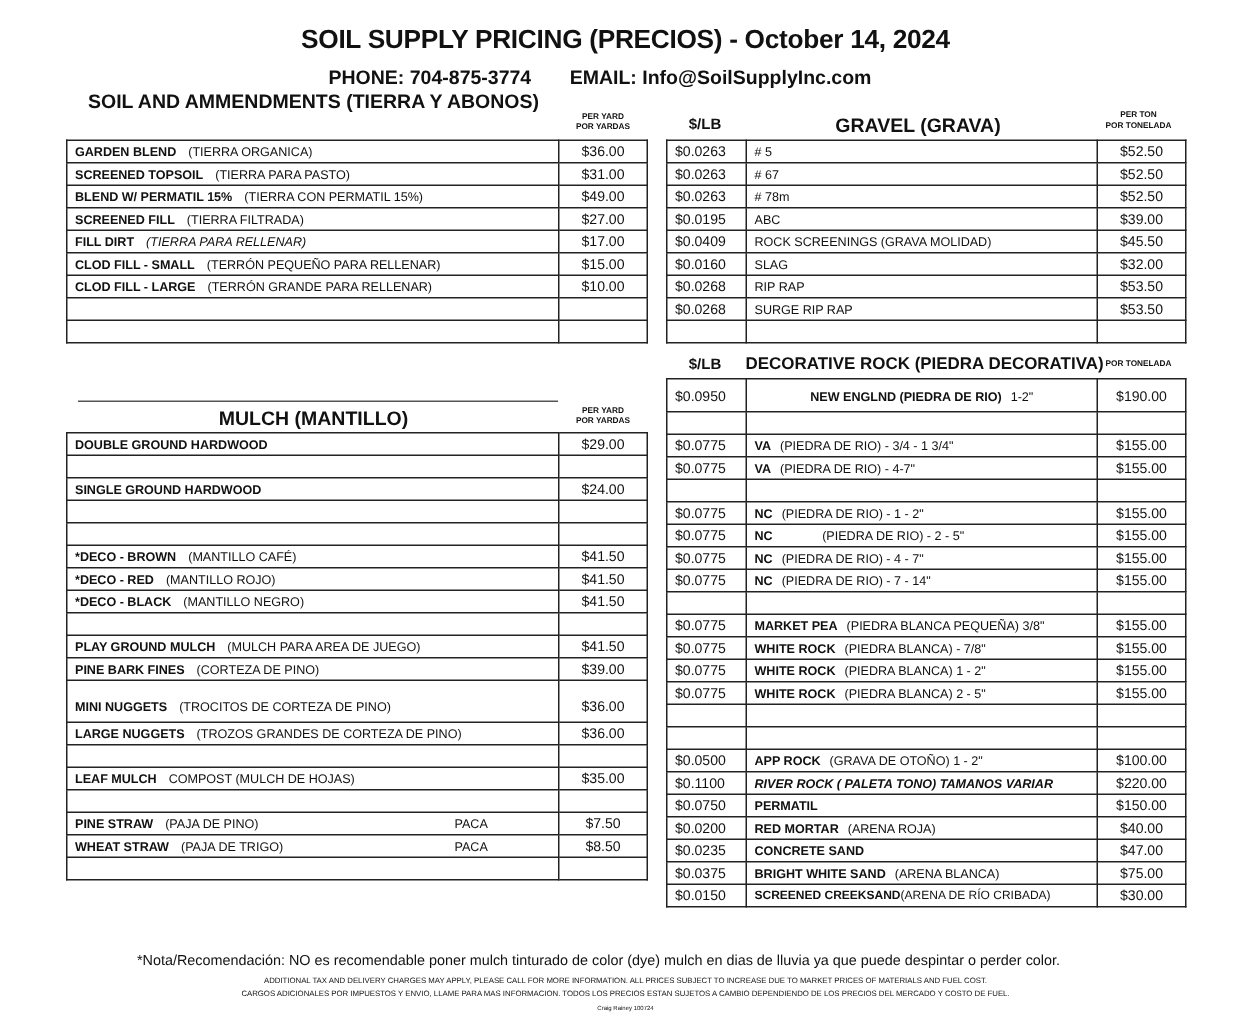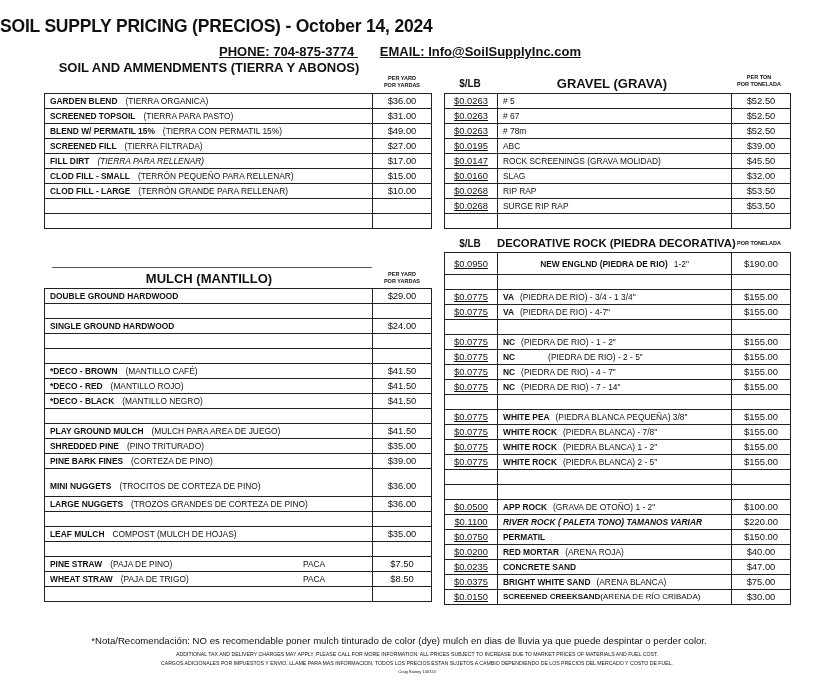--- a/index.html
+++ b/index.html
@@ -1,31 +1,31 @@
 <!DOCTYPE html>
 <html><head>
 <meta charset="utf-8">
 <style>
   * { box-sizing: border-box; margin: 0; padding: 0; }
   html, body { width: 834px; height: 688px; background: #ffffff; overflow: hidden; }
   body { font-family: "Liberation Sans", "DejaVu Sans", sans-serif; color: #111; position: relative; }
 
-  .title { position: absolute; top: 16px; left: 0; width: 834px; font-size: 17.5px; font-weight: bold; letter-spacing: -0.2px; }
-  .contact { position: absolute; top: 44px; left: 0; width: 800px; text-align: center; font-size: 13px; font-weight: bold; text-decoration: underline; }
+  .title { position: absolute; top: 16px; left: 0; width: 834px; text-align: center; font-size: 17.5px; font-weight: bold; letter-spacing: -0.2px; }
+  .contact { position: absolute; top: 44px; left: 0; width: 800px; text-align: center; font-size: 13px; font-weight: bold; }
   .contact span + span { margin-left: 22px; }
 
   .abs { position: absolute; }
   .sec-title { font-weight: bold; font-size: 13px; text-align: center; white-space: nowrap; }
   .unit { font-weight: bold; font-size: 5.5px; text-align: center; line-height: 7px; }
   .lb { font-weight: bold; font-size: 10px; text-align: center; }
 
   table { border-collapse: collapse; position: absolute; table-layout: fixed; }
   td { border: 1px solid #222; font-size: 8.4px; padding: 0 5px; height: 15px; line-height: 12px; white-space: nowrap; overflow: hidden; vertical-align: middle; }
   td.price { text-align: center; font-size: 9.4px; }
-  td.lbp { text-align: center; font-size: 9.4px; text-decoration: underline; }
+  td.lbp { text-align: left; font-size: 9.4px; }
   td.tall { height: 28px; vertical-align: top; padding-top: 11px; }
   td.h2 { height: 22px; }
   b { font-weight: bold; }
   .ital { font-style: italic; font-weight: bold; }
   .center { text-align: center; }
 
   .foot1 { position: absolute; top: 635px; left: 0; width: 798px; text-align: center; font-size: 9.6px; }
   .foot2 { position: absolute; top: 651px; left: 0; width: 834px; text-align: center; font-size: 5.2px; }
   .foot3 { position: absolute; top: 660px; left: 0; width: 834px; text-align: center; font-size: 5.2px; }
   .foot4 { position: absolute; top: 669px; left: 0; width: 834px; text-align: center; font-size: 4px; }
@@ -134,24 +134,20 @@
         <td><b>*DECO - BLACK</b><span style="margin-left: 8px;">(MANTILLO NEGRO)</span></td>
         <td class="price">$41.50</td>
       </tr>
       <tr>
         <td><b></b><span style="margin-left: 8px;"></span></td>
         <td class="price"></td>
       </tr>
       <tr>
         <td><b>PLAY GROUND MULCH</b><span style="margin-left: 8px;">(MULCH PARA AREA DE JUEGO)</span></td>
         <td class="price">$41.50</td>
-      </tr>
-      <tr>
-        <td><b>SHREDDED PINE</b><span style="margin-left: 8px;">(PINO TRITURADO)</span></td>
-        <td class="price">$35.00</td>
       </tr>
       <tr>
         <td><b>PINE BARK FINES</b><span style="margin-left: 8px;">(CORTEZA DE PINO)</span></td>
         <td class="price">$39.00</td>
       </tr>
       <tr>
         <td class="tall"><b>MINI NUGGETS</b><span style="margin-left: 8px;">(TROCITOS DE CORTEZA DE PINO)</span></td>
         <td class="price tall">$36.00</td>
       </tr>
       <tr>
@@ -212,21 +208,21 @@
         <td class="lbp">$0.0263</td>
         <td># 78m</td>
         <td class="price">$52.50</td>
       </tr>
       <tr>
         <td class="lbp">$0.0195</td>
         <td>ABC</td>
         <td class="price">$39.00</td>
       </tr>
       <tr>
-        <td class="lbp">$0.0147</td>
+        <td class="lbp">$0.0409</td>
         <td>ROCK SCREENINGS   (GRAVA MOLIDAD)</td>
         <td class="price">$45.50</td>
       </tr>
       <tr>
         <td class="lbp">$0.0160</td>
         <td>SLAG</td>
         <td class="price">$32.00</td>
       </tr>
       <tr>
         <td class="lbp">$0.0268</td>
@@ -301,21 +297,21 @@
         <td><b>NC</b><span style="margin-left: 6px;">(PIEDRA DE RIO)  -  7 - 14"</span></td>
         <td class="price">$155.00</td>
       </tr>
       <tr>
         <td class="lbp"></td>
         <td><b></b><span style="margin-left: 6px;"></span></td>
         <td class="price"></td>
       </tr>
       <tr>
         <td class="lbp">$0.0775</td>
-        <td><b>WHITE PEA</b><span style="margin-left: 6px;">(PIEDRA BLANCA PEQUEÑA) 3/8"</span></td>
+        <td><b>MARKET PEA</b><span style="margin-left: 6px;">(PIEDRA BLANCA PEQUEÑA) 3/8"</span></td>
         <td class="price">$155.00</td>
       </tr>
       <tr>
         <td class="lbp">$0.0775</td>
         <td><b>WHITE ROCK</b><span style="margin-left: 6px;">(PIEDRA BLANCA)   - 7/8"</span></td>
         <td class="price">$155.00</td>
       </tr>
       <tr>
         <td class="lbp">$0.0775</td>
         <td><b>WHITE ROCK</b><span style="margin-left: 6px;">(PIEDRA BLANCA)  1 - 2"</span></td>

